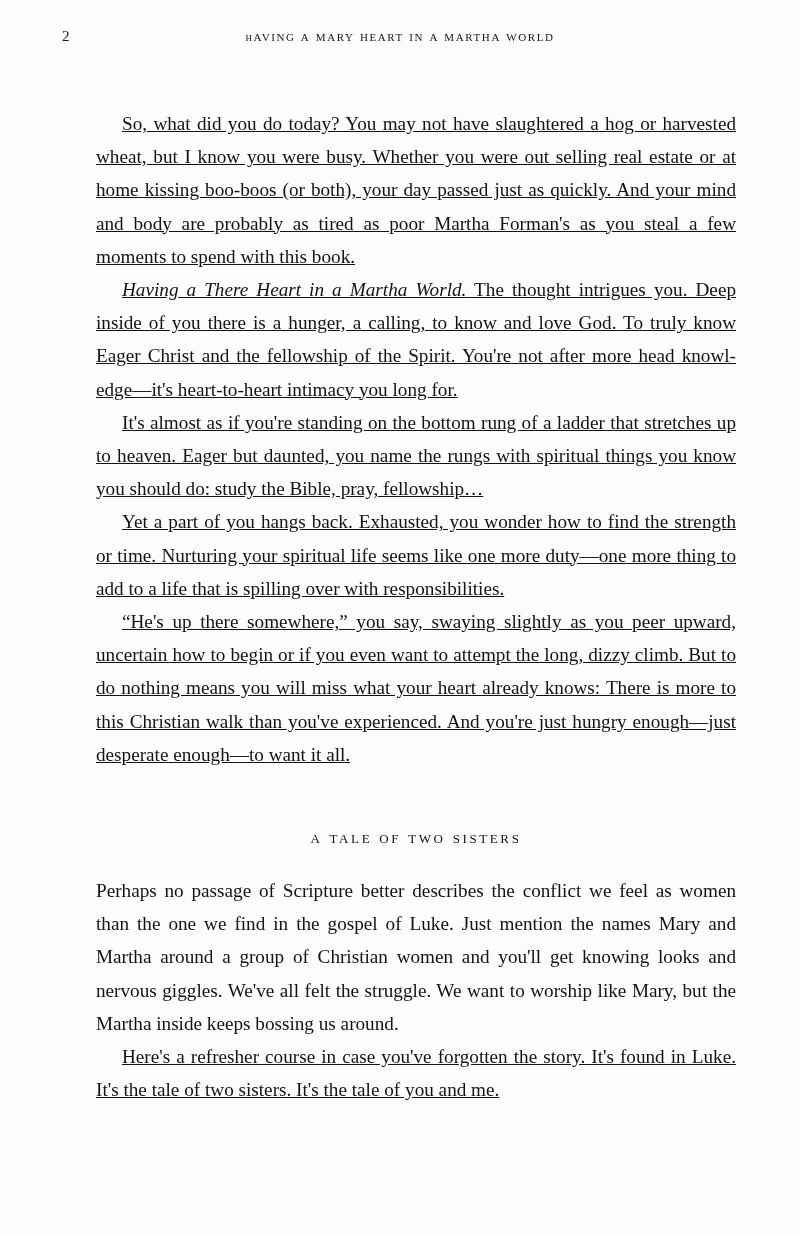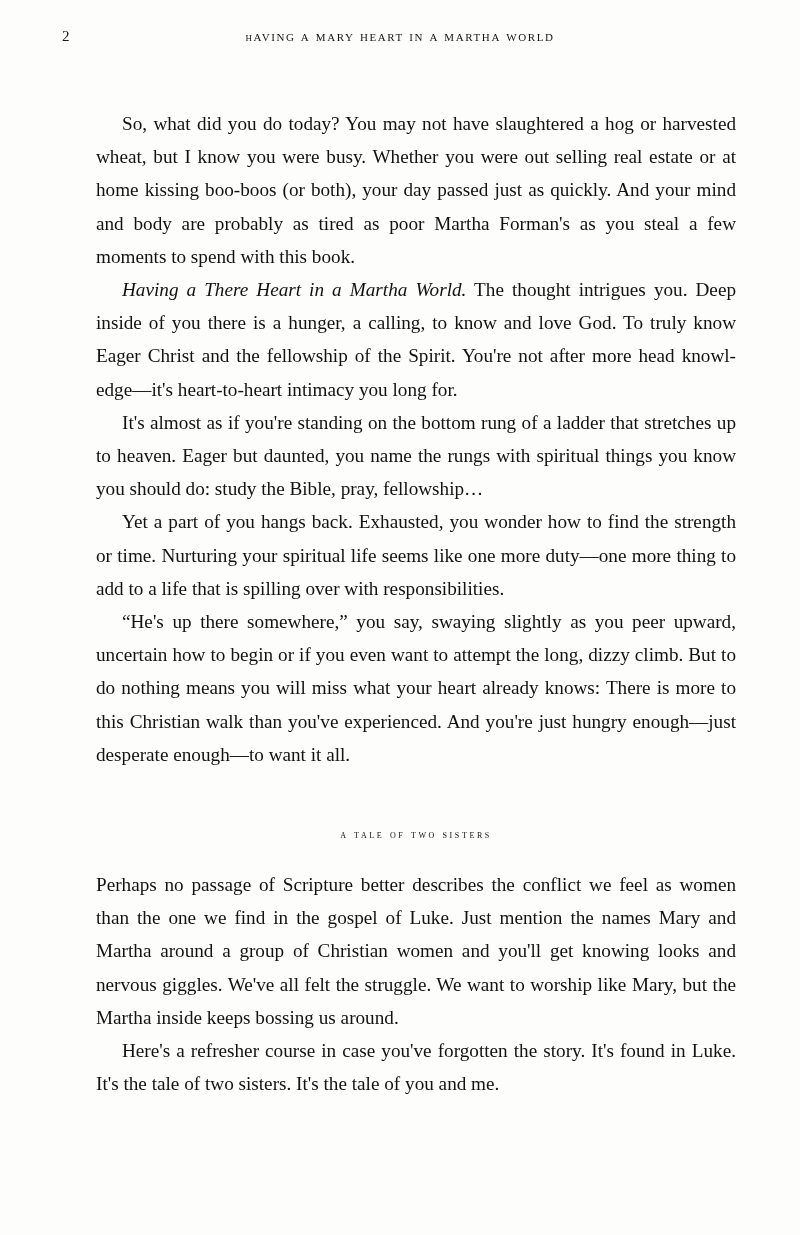--- a/index.html
+++ b/index.html
@@ -57,35 +57,35 @@
   p {
     margin: 0;
     font-size: 19.2px;
     line-height: 33.2px;
     text-align: justify;
     text-justify: inter-word;
     hyphens: manual;
     color: #121212;
   }
   p.cont { text-indent: 0; }
-  p.indent { text-indent: 26px; }
+  p.indent { text-indent: 26px; text-decoration: underline; }
   p.space-before { margin-top: 25px; }
   .ital { font-style: italic; }
   sup {
     font-size: 11px;
     vertical-align: super;
     line-height: 0;
   }
 
   
   .section-head {
     margin-top: 56px;
     margin-bottom: 26px;
     text-align: center;
-    font-size: 12px;
+    font-size: 18px;
     letter-spacing: 2.6px;
     font-variant: small-caps;
     text-transform: lowercase;
     color: #111111;
   }
 </style>
 </head>
 <body>
 
 <div class="page">

